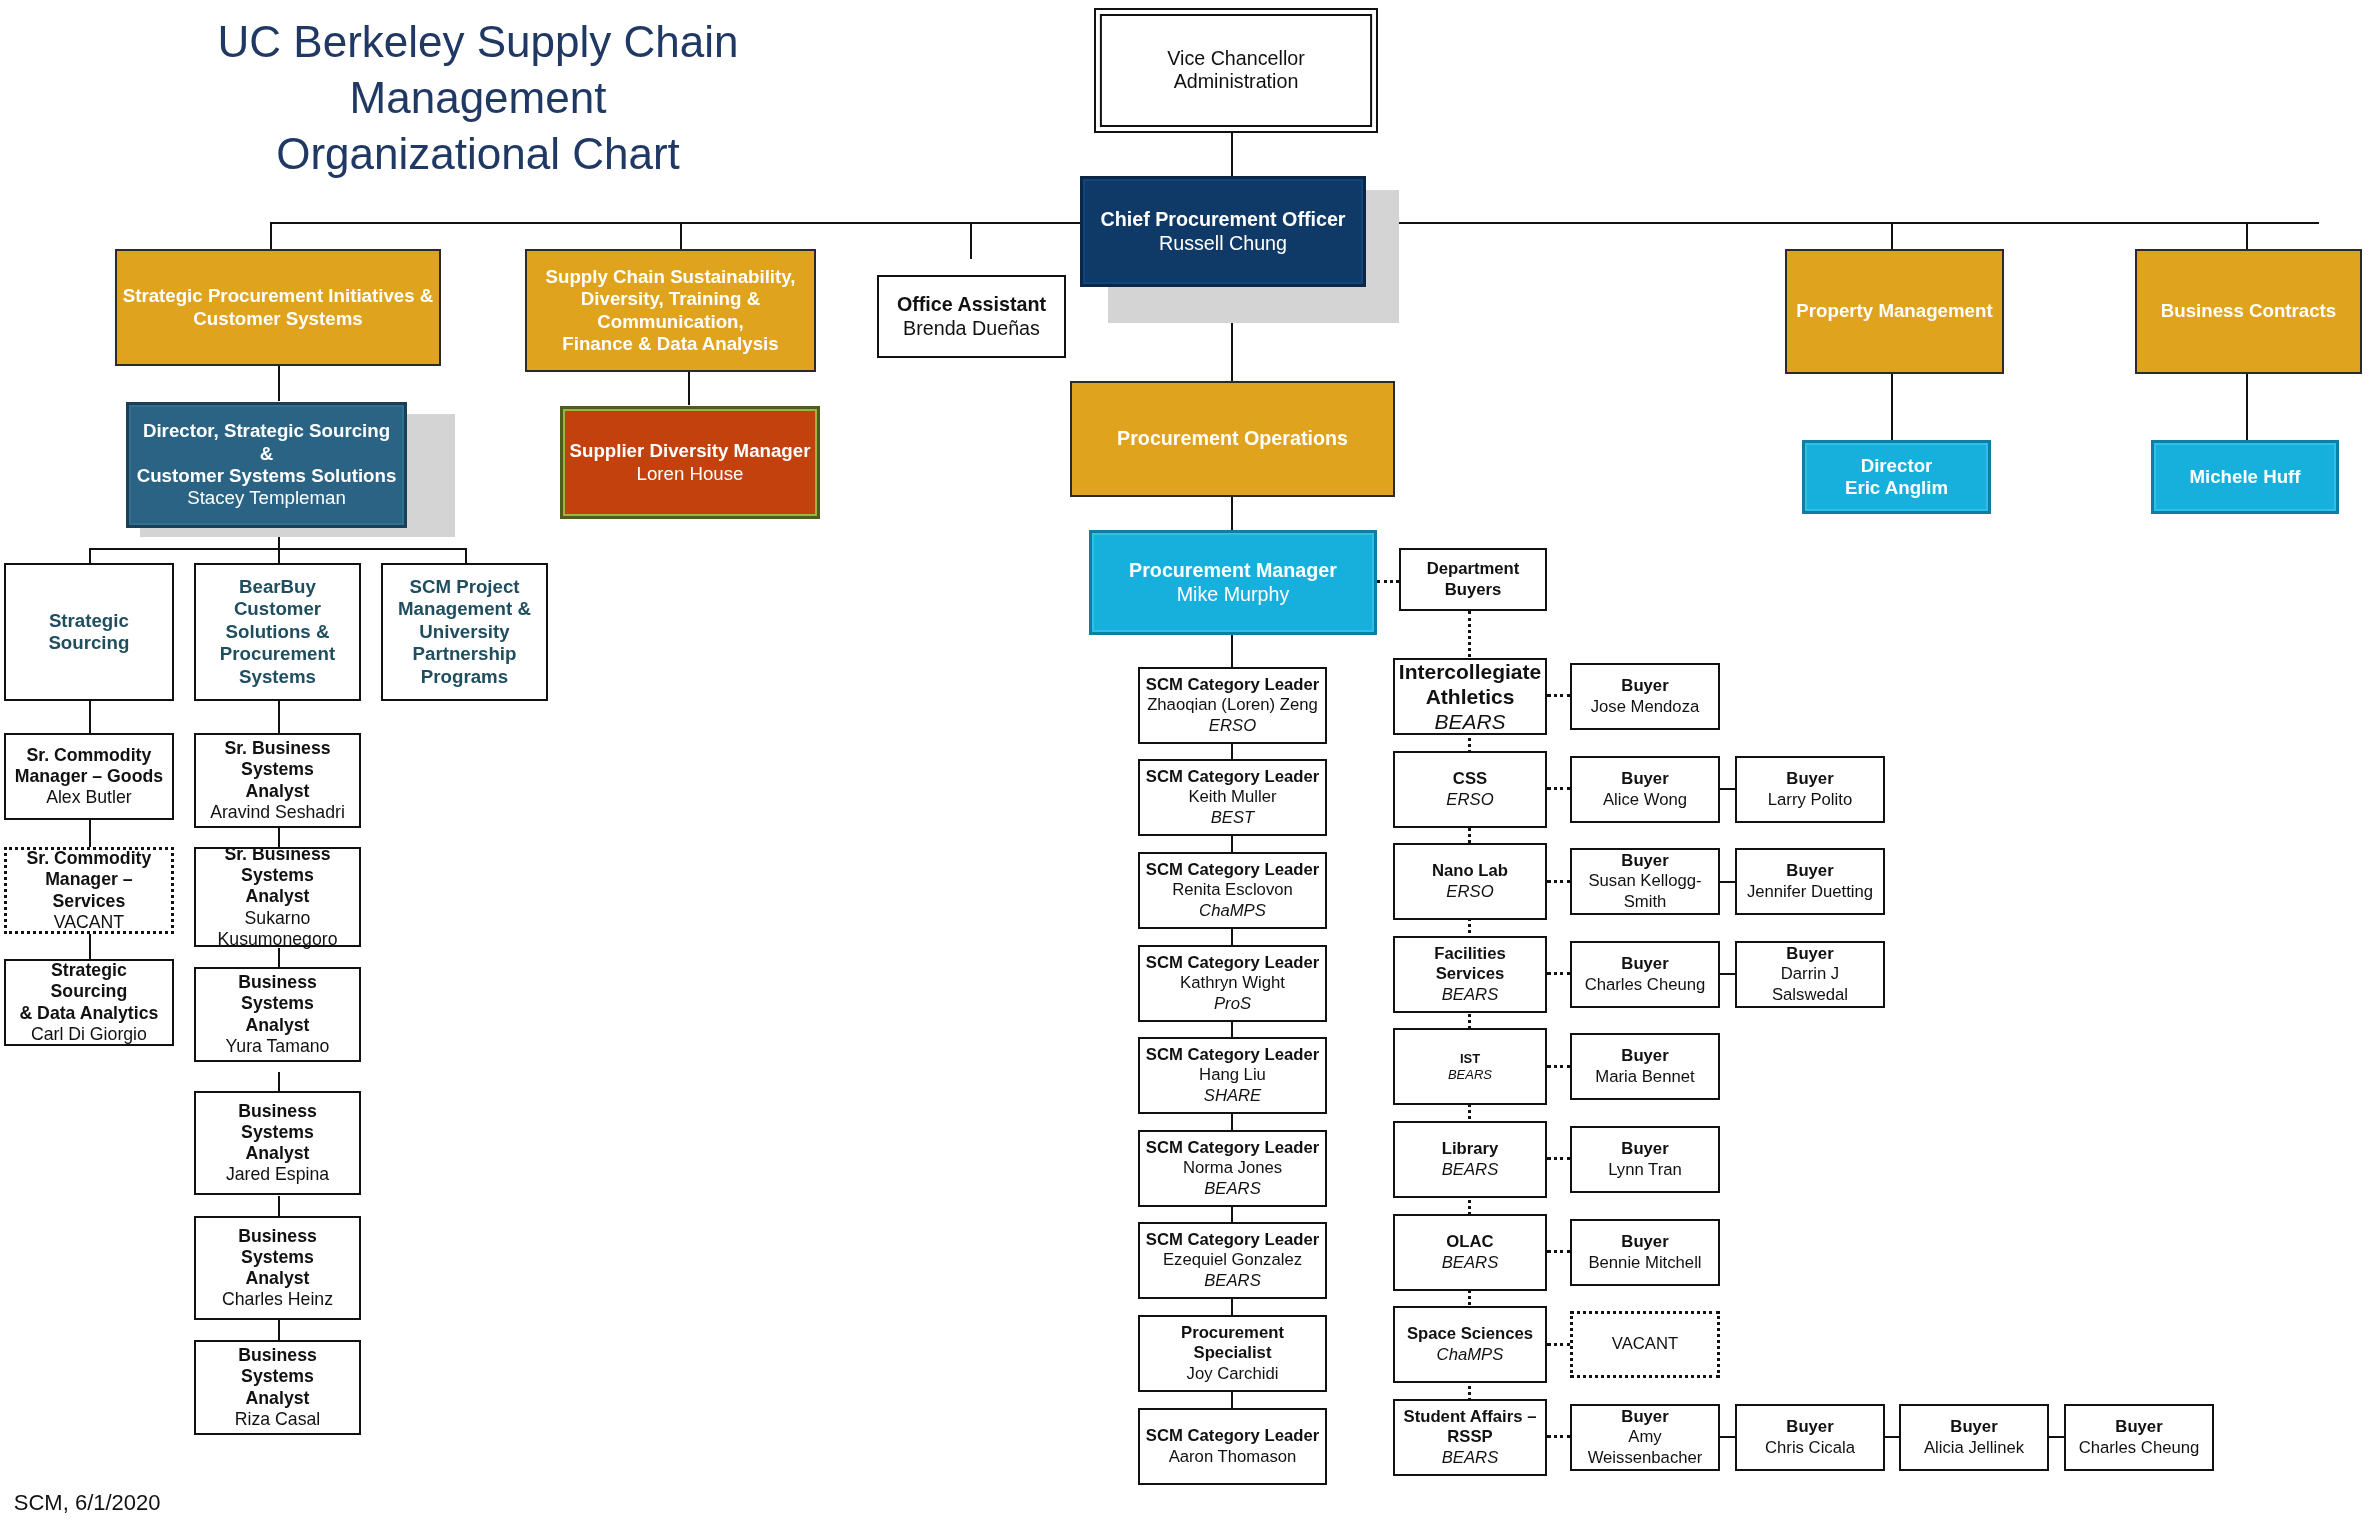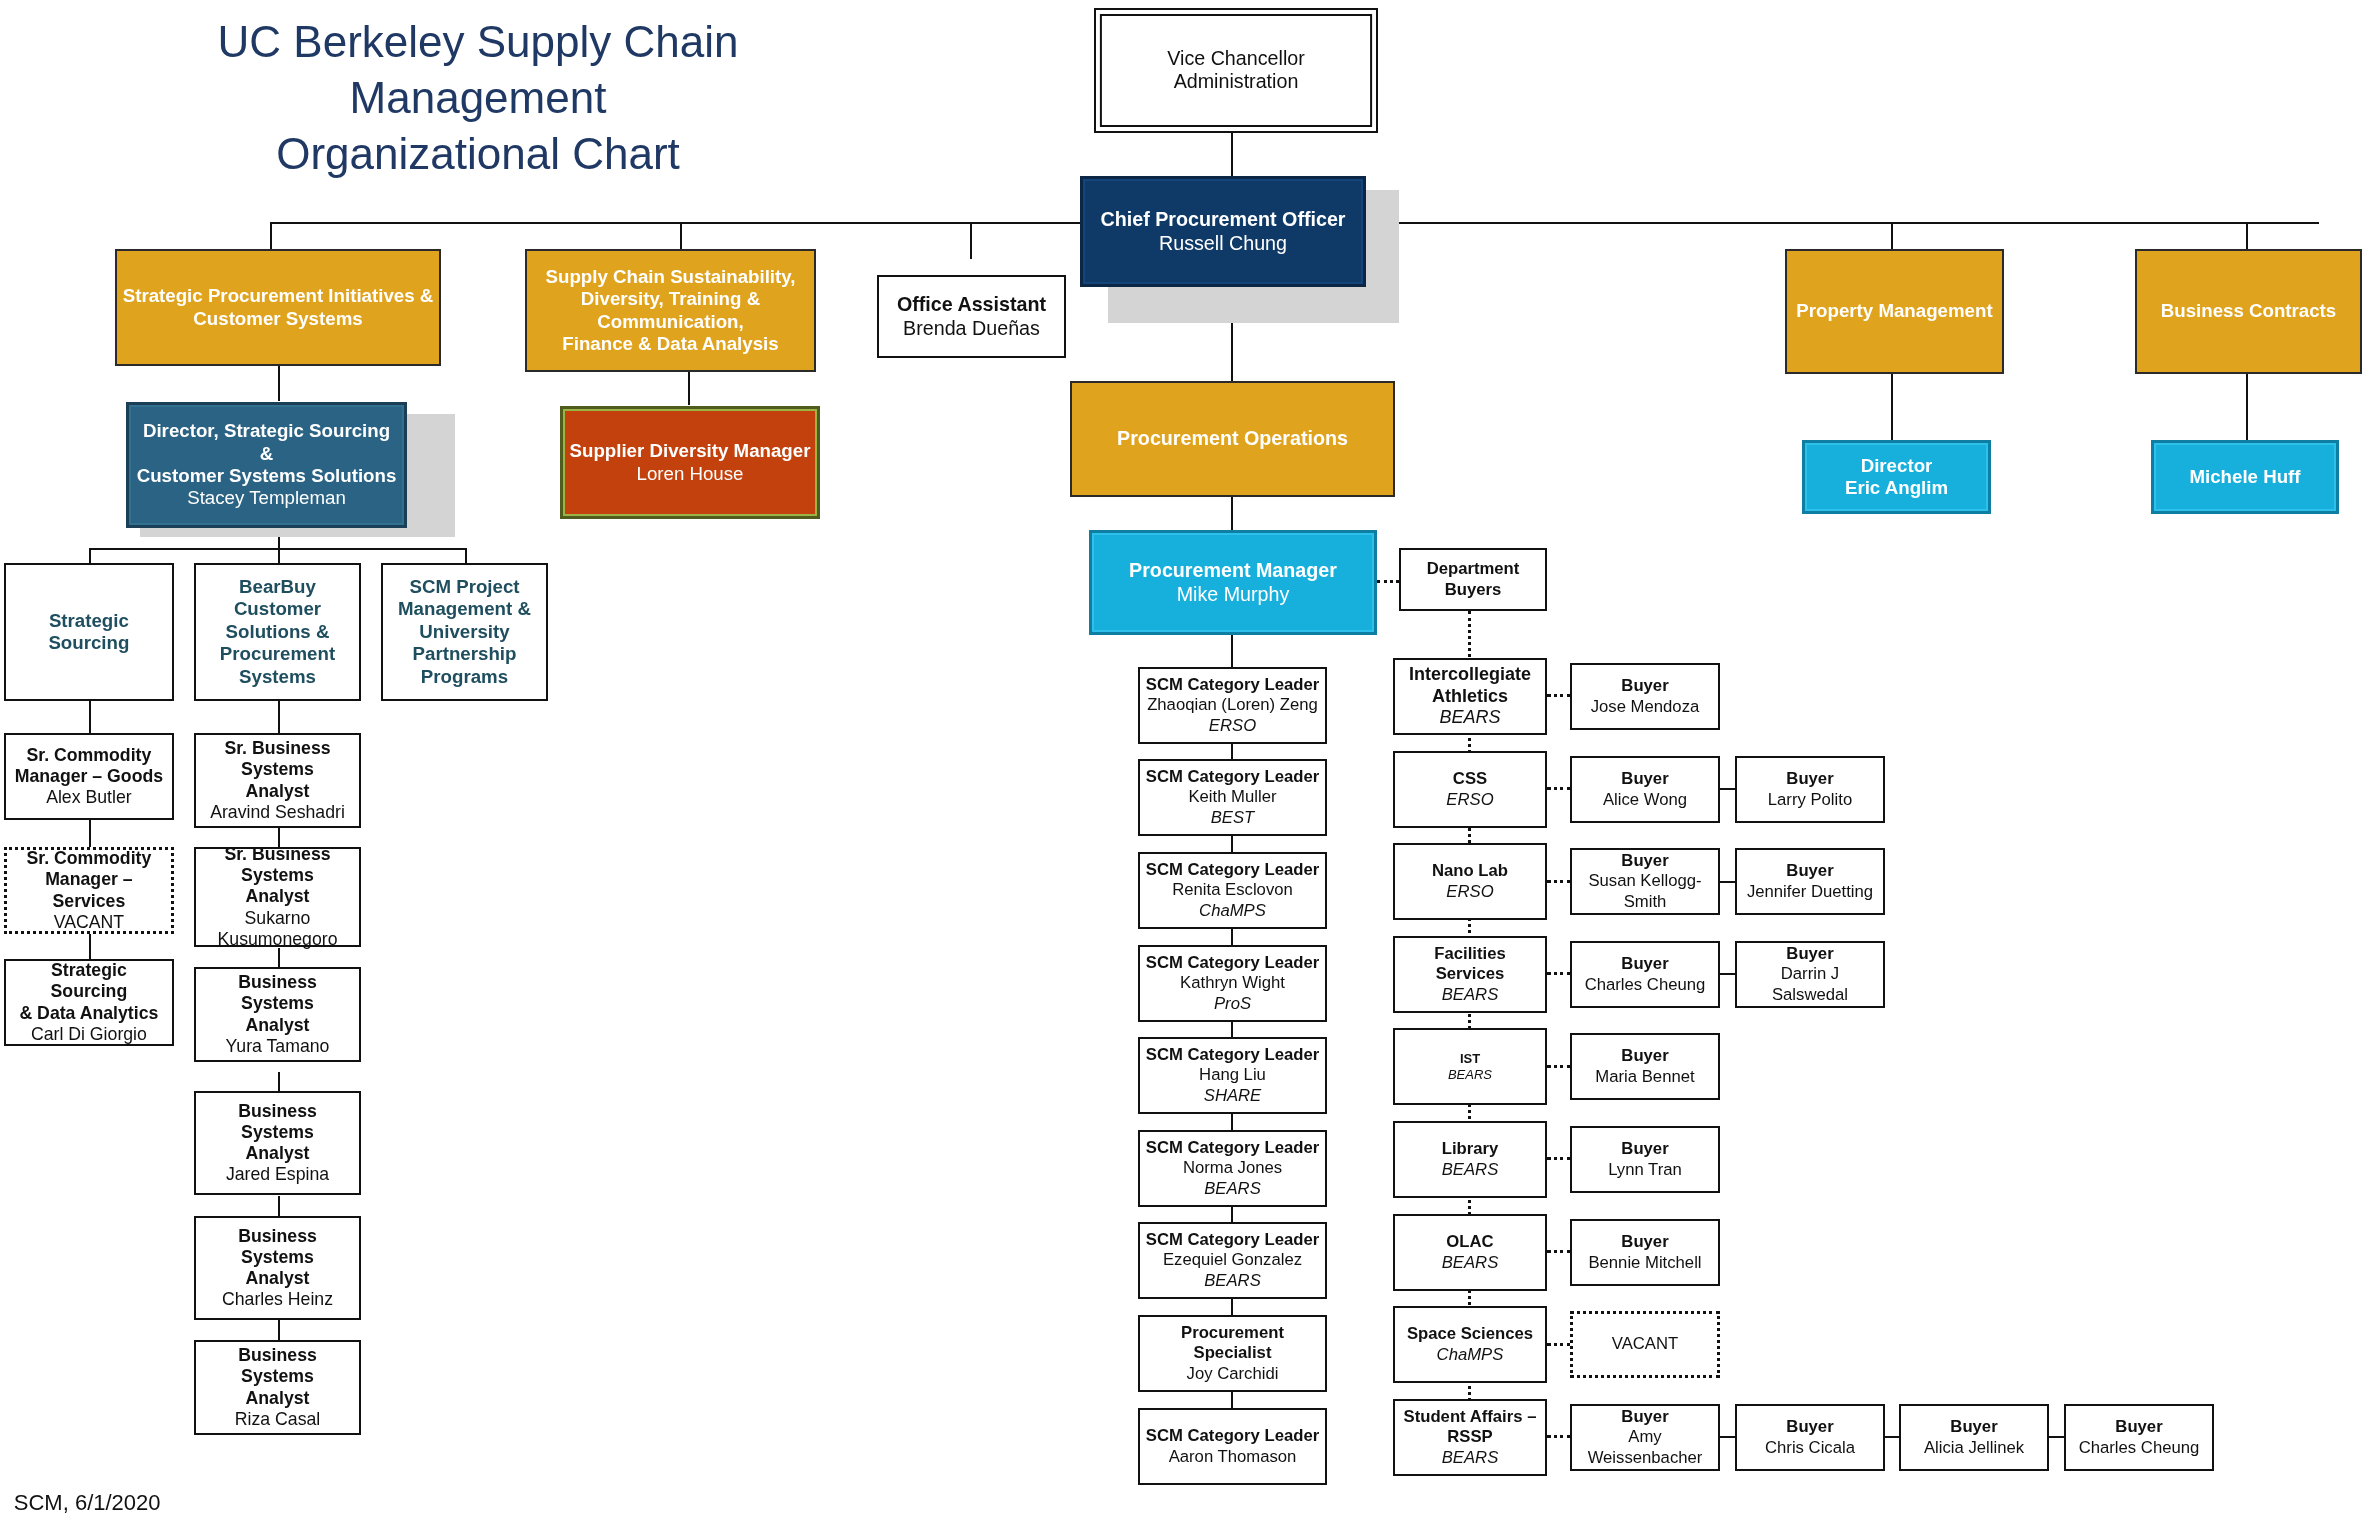--- a/index.html
+++ b/index.html
@@ -365,21 +365,21 @@
       <div class="node box-white" style="left: 1138px; top: 1315px; width: 189px; height: 77px; font-size: 16.7px;">
         <span class="t1" style="white-space: pre-line;">Procurement Specialist</span>
         <span class="t2" style="white-space: pre-line;">Joy Carchidi</span>
       </div>
       <div class="node box-white" style="left: 1138px; top: 1408px; width: 189px; height: 77px; font-size: 16.7px;">
         <span class="t1" style="white-space: pre-line;">SCM Category Leader</span>
         <span class="t2" style="white-space: pre-line;">Aaron Thomason</span>
       </div>
     </div>
   <div id="dept-col">
-      <div class="node box-white" style="left: 1393px; top: 658px; width: 154px; height: 77px; font-size: 18px;">
+      <div class="node box-white" style="left: 1393px; top: 658px; width: 154px; height: 77px; font-size: 21px;">
         <span class="t1" style="white-space: pre-line;">Intercollegiate
 Athletics</span>
         <span class="t3" style="white-space: pre-line;">BEARS</span>
       </div>
       <div class="dln dln-h" style="width: 23.6px; left: 1547px; top: 694px;"></div>
       <div class="node box-white" style="left: 1570px; top: 663px; width: 150px; height: 67px; font-size: 16.7px;">
         <span class="t1" style="white-space: pre-line;">Buyer</span>
         <span class="t2" style="white-space: pre-line;">Jose Mendoza</span>
       </div>
       <div class="node box-white" style="left: 1393px; top: 751px; width: 154px; height: 77px; font-size: 16.7px;">

